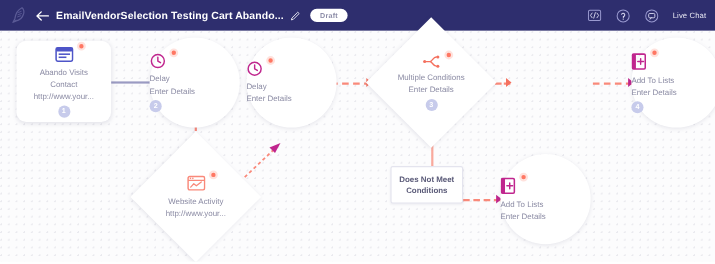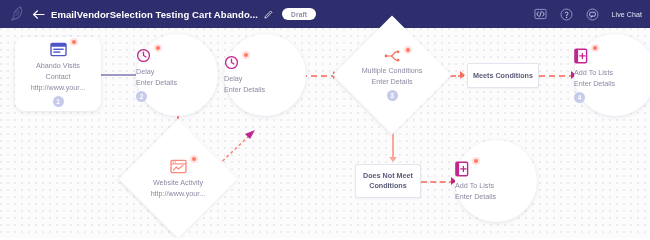--- a/index.html
+++ b/index.html
@@ -250,23 +250,20 @@
             <circle cx="15" cy="11" r="1.5" fill="#f4705e"></circle>
           </svg>
           <span class="dot"></span>
         </div>
         <div class="nlabel">Multiple Conditions</div>
         <div class="nlabel">Enter Details</div>
         <div class="badge">3</div>
       </div>
     </div>
 
-    <div class="node node-rect" style="left:467px;top:35px;width:72px;height:25px;">
-      <div class="rect-label">Meets Conditions</div>
-    </div>
 
     <div class="node node-circ" style="left:574px;top:6px;">
       <div class="nicon">
         <svg width="14" height="16" viewBox="0 0 15 17">
           <rect x="1" y="1.2" width="12.5" height="14.5" rx="1.2" fill="none" stroke="#c0268e" stroke-width="1.5"></rect>
           <rect x="1" y="1.2" width="3.4" height="14.5" fill="#c0268e"></rect>
           <path d="M9 5.6 V11.2 M6.2 8.4 H11.8" stroke="#c0268e" stroke-width="1.4" stroke-linecap="round"></path>
         </svg>
         <span class="dot"></span>
       </div>
@@ -285,21 +282,21 @@
             <circle cx="5.6" cy="3.3" r=".8" fill="#f9897a"></circle>
             <path d="M3.5 11.8 L6.5 8.6 L9 10.6 L13.8 6.8" stroke="#f9897a" stroke-width="1.2" fill="none" stroke-linecap="round" stroke-linejoin="round"></path>
           </svg>
           <span class="dot"></span>
         </div>
         <div class="nlabel">Website Activity</div>
         <div class="nlabel">http://www.your...</div>
       </div>
     </div>
 
-    <div class="node node-rect" style="left:355px;top:136px;width:66px;height:34px;flex-direction:column;">
+    <div class="node node-rect" style="left:355px;top:123px;width:66px;height:34px;flex-direction:column;">
       <div class="rect-label">Does Not Meet</div>
       <div class="rect-label">Conditions</div>
     </div>
 
     <div class="node node-circ" style="left:455px;top:112px;">
       <div class="nicon">
         <svg width="14" height="16" viewBox="0 0 15 17">
           <rect x="1" y="1.2" width="12.5" height="14.5" rx="1.2" fill="none" stroke="#c0268e" stroke-width="1.5"></rect>
           <rect x="1" y="1.2" width="3.4" height="14.5" fill="#c0268e"></rect>
           <path d="M9 5.6 V11.2 M6.2 8.4 H11.8" stroke="#c0268e" stroke-width="1.4" stroke-linecap="round"></path>

